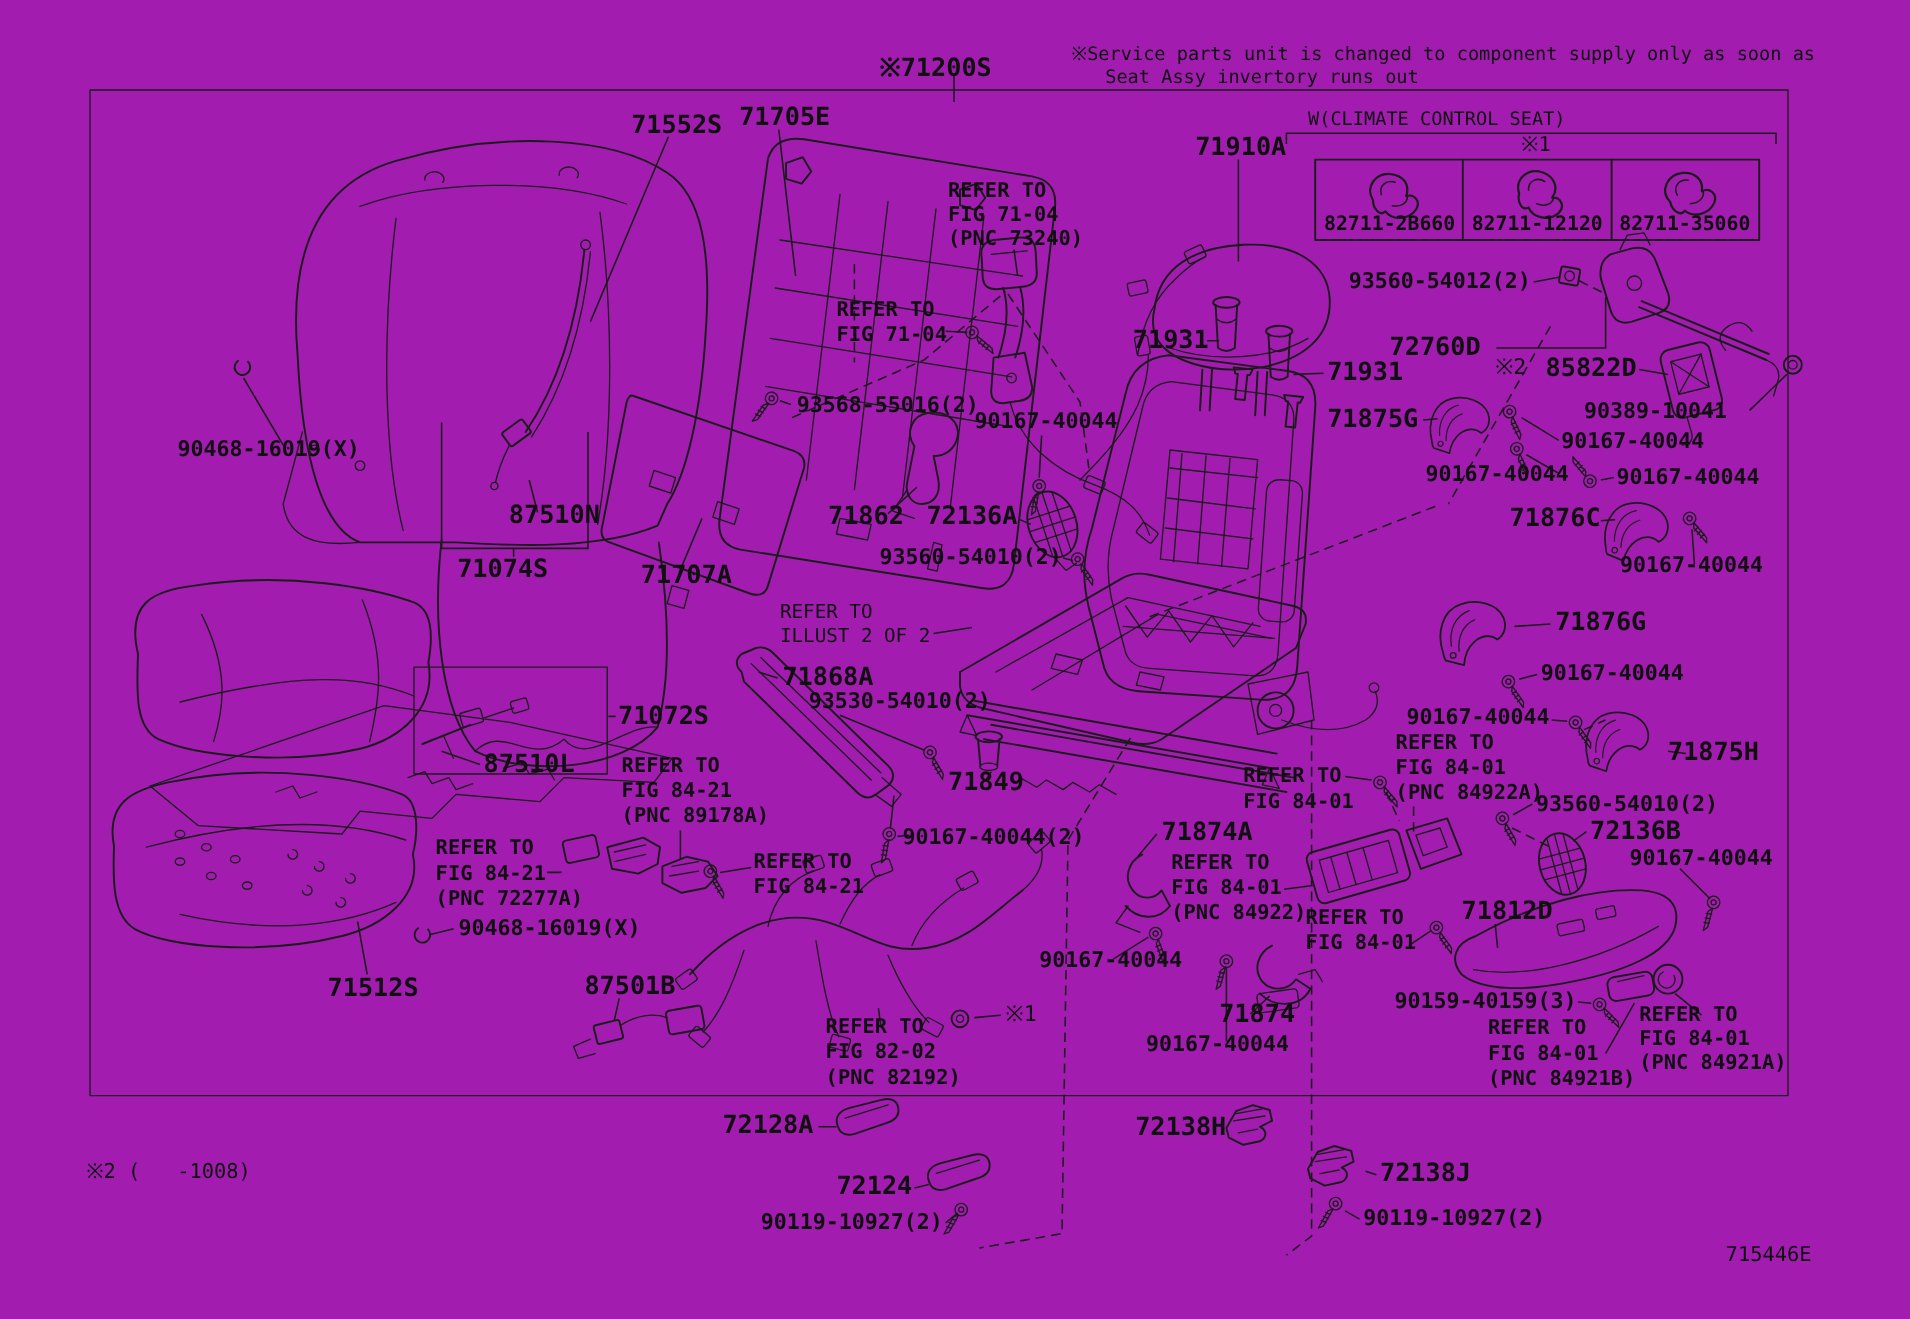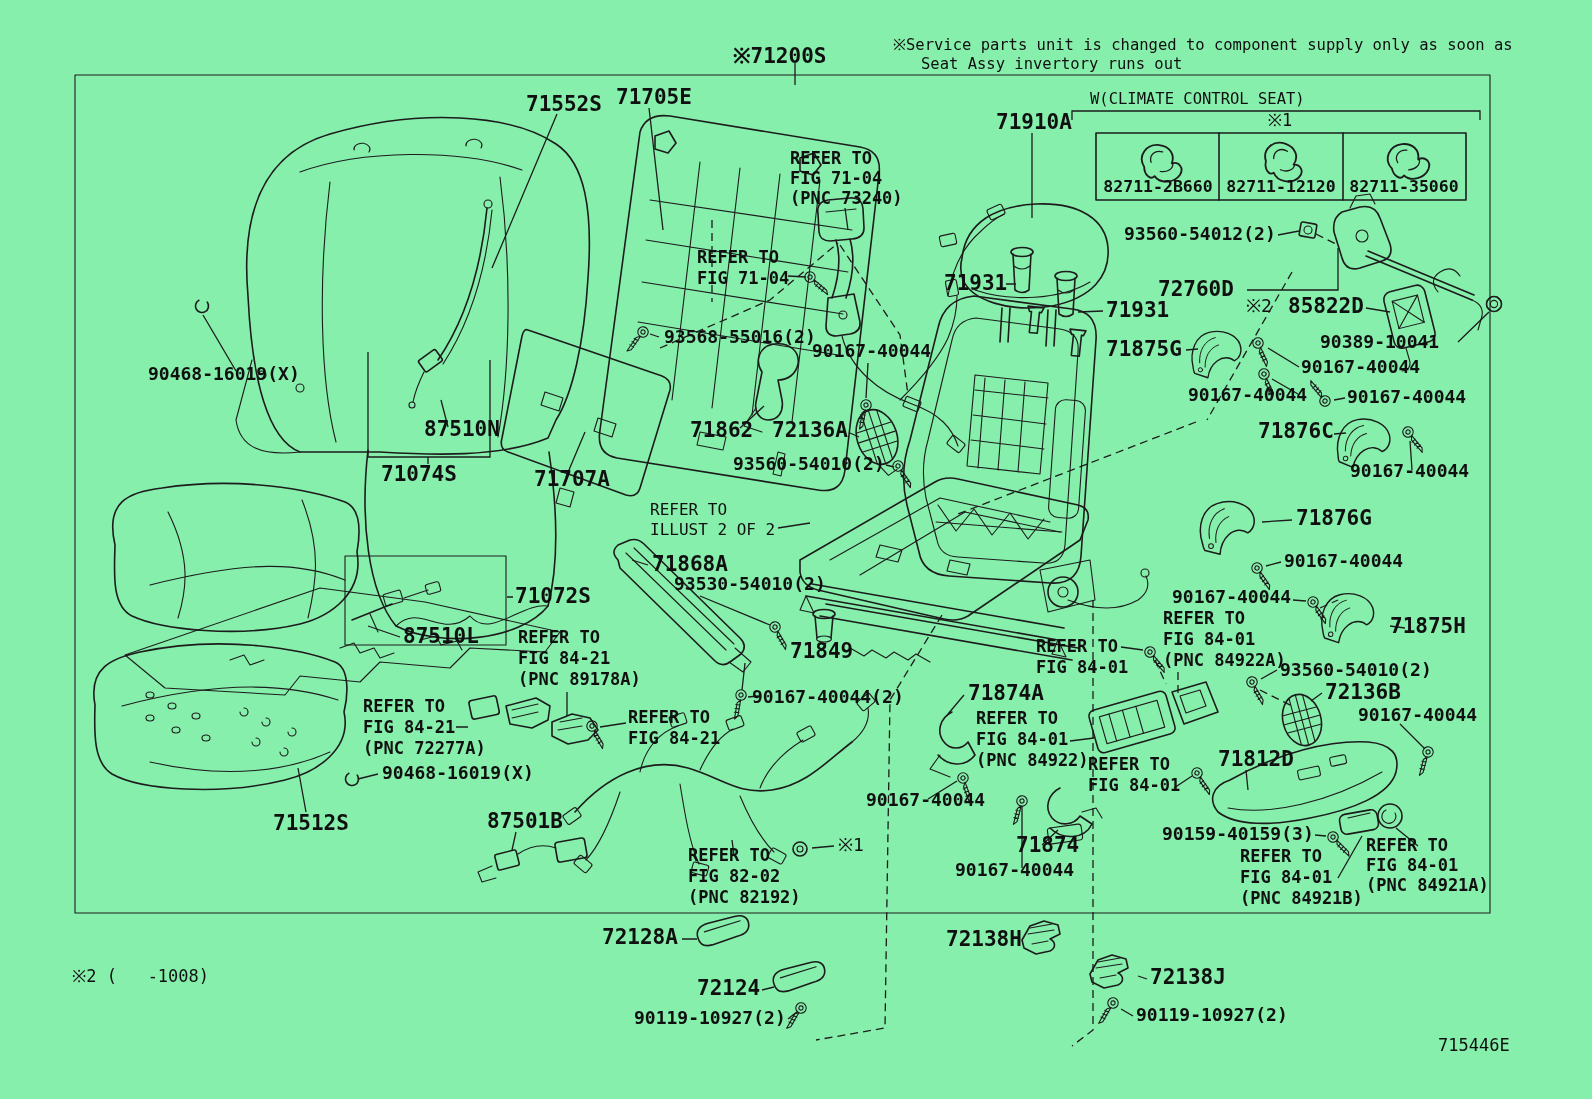--- a/index.html
+++ b/index.html
@@ -1,16 +1,16 @@
 <!DOCTYPE html>
 <html><head>
 <meta charset="utf-8">
 <style>
   html,body{margin:0;padding:0;background:#fff;}
-  #stage{position:relative;width:1592px;height:1099px;background:#86efac;overflow:hidden;}
+  #stage{position:relative;width:1592px;height:1099px;background:#a21caf;overflow:hidden;}
   svg{display:block;}
   .ln{stroke:#1c1c1c;fill:none;stroke-width:1.6;stroke-linecap:round;stroke-linejoin:round;}
   .thin{stroke-width:1.1;}
   .led{stroke:#1c1c1c;fill:none;stroke-width:1.3;}
   .dash{stroke:#1c1c1c;fill:none;stroke-width:1.3;stroke-dasharray:8 5;}
   .lbl{font-family:"DejaVu Sans Mono","Liberation Mono",monospace;fill:#101010;}
   .lbl.b{font-weight:bold;}
   .mid{text-anchor:middle;}
 </style>
 </head>

